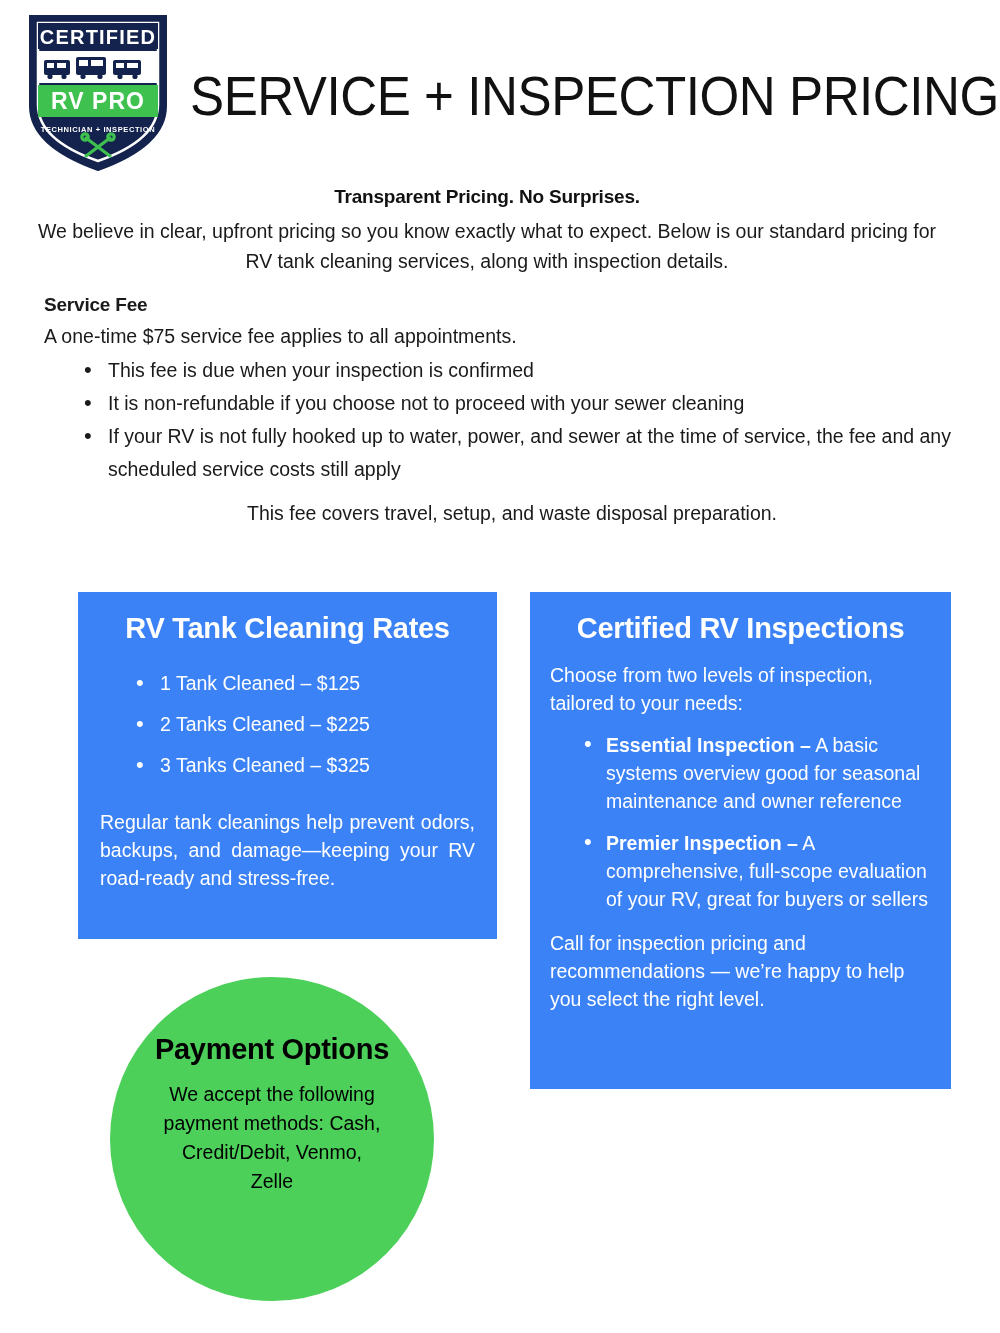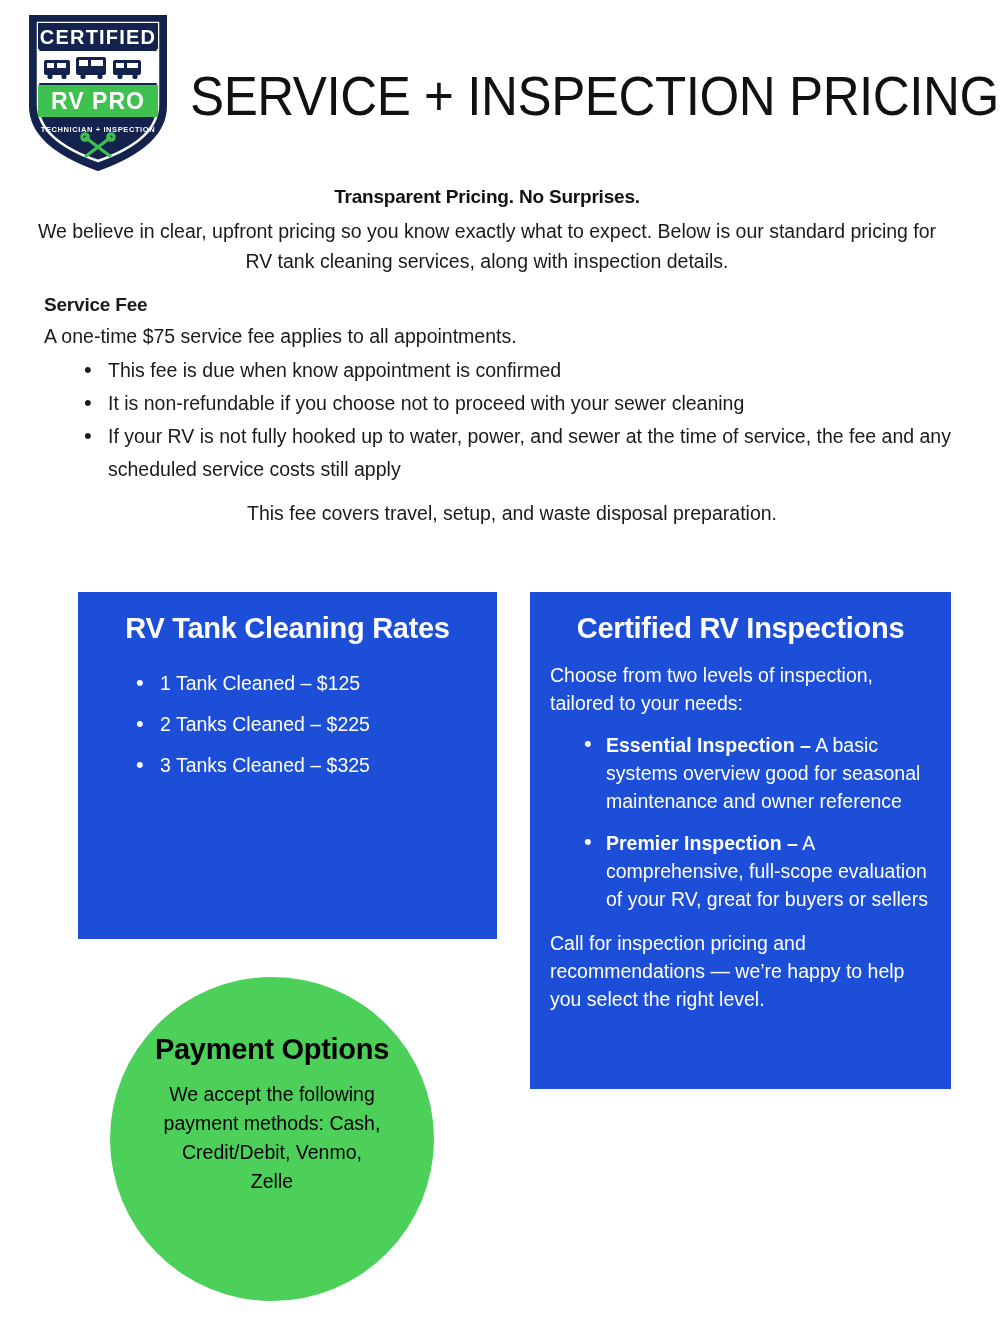--- a/index.html
+++ b/index.html
@@ -117,21 +117,21 @@
     font-size: 19.5px;
     line-height: 30px;
     text-align: center;
     margin: 12px 0 0 0;
     padding-left: 20px;
   }
 
   
   .card {
     position: absolute;
-    background: #1d4ed8;
+    background: #3b82f6;
     color: #ffffff;
   }
   .card-left {
     left: 78px;
     top: 592px;
     width: 419px;
     height: 347px;
     padding: 20px 22px 16px 22px;
   }
   .card-right {
@@ -287,34 +287,35 @@
 
 <div class="intro">
   <p class="intro-head">Transparent Pricing. No Surprises.</p>
   <p class="intro-body">We believe in clear, upfront pricing so you know exactly what to expect. Below is our standard pricing for RV tank cleaning services, along with inspection details.</p>
 </div>
 
 <div class="service">
   <p class="service-title">Service Fee</p>
   <p class="service-line">A one-time $75 service fee applies to all appointments.</p>
   <ul>
-    <li>This fee is due when know appointment is confirmed</li>
+    <li>This fee is due when your inspection is confirmed</li>
     <li>It is non-refundable if you choose not to proceed with your sewer cleaning</li>
     <li>If your RV is not fully hooked up to water, power, and sewer at the time of service, the fee and any scheduled service costs still apply</li>
   </ul>
   <p class="service-foot">This fee covers travel, setup, and waste disposal preparation.</p>
 </div>
 
 <div class="card card-left">
   <h2 class="card-title">RV Tank Cleaning Rates</h2>
   <ul class="rate-list">
     <li>1 Tank Cleaned – $125</li>
     <li>2 Tanks Cleaned – $225</li>
     <li>3 Tanks Cleaned – $325</li>
   </ul>
+  <p class="card-note">Regular tank cleanings help prevent odors, backups, and damage—keeping your RV road-ready and stress-free.</p>
 </div>
 
 <div class="card card-right">
   <h2 class="card-title">Certified RV Inspections</h2>
   <p class="insp-lead">Choose from two levels of inspection, tailored to your needs:</p>
   <ul class="insp-list">
     <li>
       <b>Essential Inspection –</b><span> A basic systems overview good for seasonal maintenance and owner reference</span>
     </li>
     <li>

